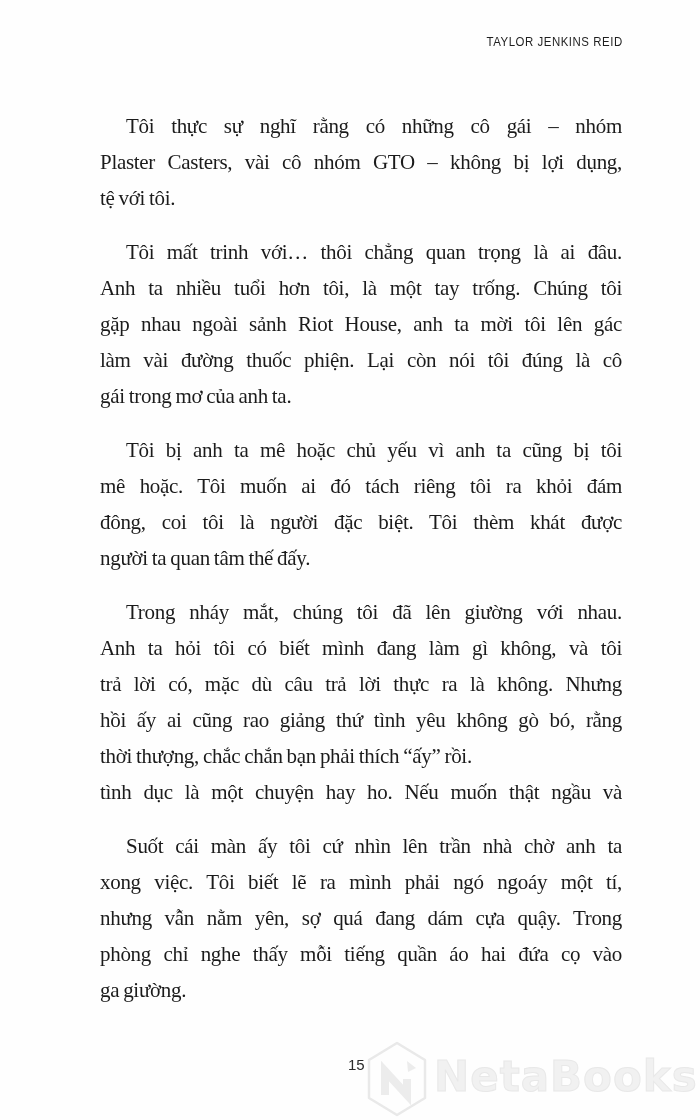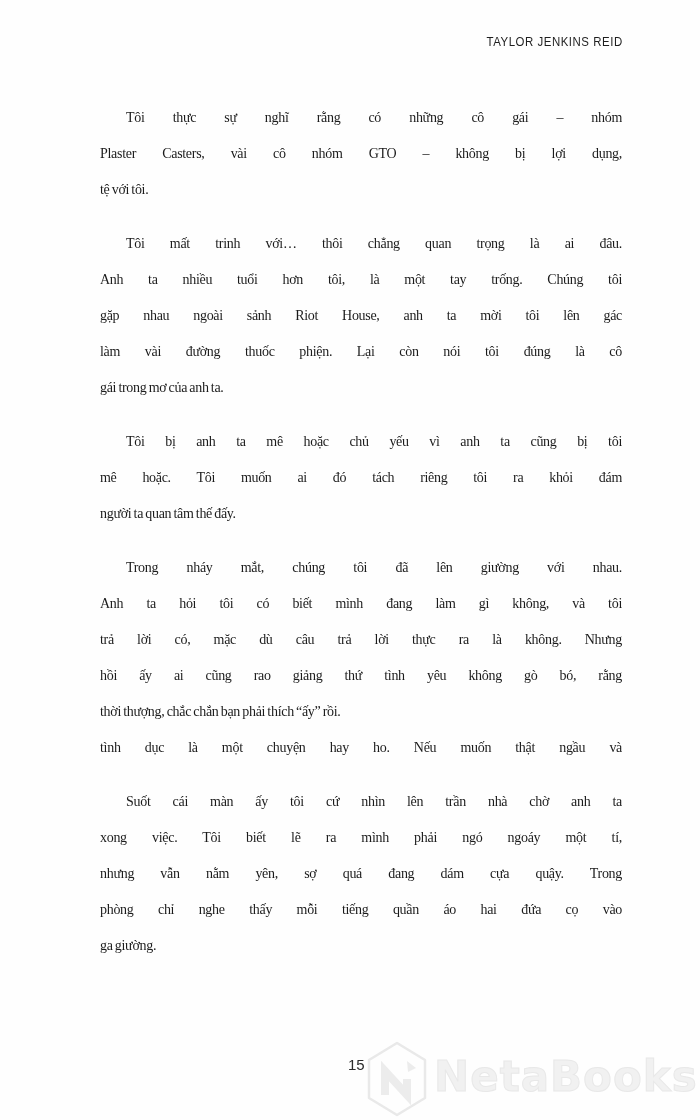--- a/index.html
+++ b/index.html
@@ -20,23 +20,23 @@
     font-size: 13px;
     letter-spacing: 0.6px;
     color: #1e1e1e;
     transform: scaleX(0.88);
     transform-origin: 100% 50%;
     white-space: nowrap;
   }
   .textcol {
     position: absolute;
     left: 100px;
-    top: 100px;
+    top: 108px;
     width: 522px;
-    font-size: 14px;
+    font-size: 21px;
     letter-spacing: -0.3px;
     word-spacing: -1px;
   }
   .para { margin: 0 0 18px 0; }
   .line {
     height: 36px;
     line-height: 36px;
     overflow: hidden;
     text-align: justify;
     text-align-last: justify;
@@ -92,20 +92,21 @@
       <div class="line first">Tôi mất trinh với… thôi chẳng quan trọng là ai đâu.</div>
       <div class="line">Anh ta nhiều tuổi hơn tôi, là một tay trống. Chúng tôi</div>
       <div class="line">gặp nhau ngoài sảnh Riot House, anh ta mời tôi lên gác</div>
       <div class="line">làm vài đường thuốc phiện. Lại còn nói tôi đúng là cô</div>
       <div class="line last">gái trong mơ của anh ta.</div>
     </div>
 
     <div class="para">
       <div class="line first">Tôi bị anh ta mê hoặc chủ yếu vì anh ta cũng bị tôi</div>
       <div class="line">mê hoặc. Tôi muốn ai đó tách riêng tôi ra khỏi đám</div>
+      <div class="line">đông, coi tôi là người đặc biệt. Tôi thèm khát được</div>
       <div class="line last">người ta quan tâm thế đấy.</div>
     </div>
 
     <div class="para">
       <div class="line first">Trong nháy mắt, chúng tôi đã lên giường với nhau.</div>
       <div class="line">Anh ta hỏi tôi có biết mình đang làm gì không, và tôi</div>
       <div class="line">trả lời có, mặc dù câu trả lời thực ra là không. Nhưng</div>
       <div class="line">hồi ấy ai cũng rao giảng thứ tình yêu không gò bó, rằng</div>
       <div class="line last">thời thượng, chắc chắn bạn phải thích “ấy” rồi.</div>
       <div class="line">tình dục là một chuyện hay ho. Nếu muốn thật ngầu và</div>

